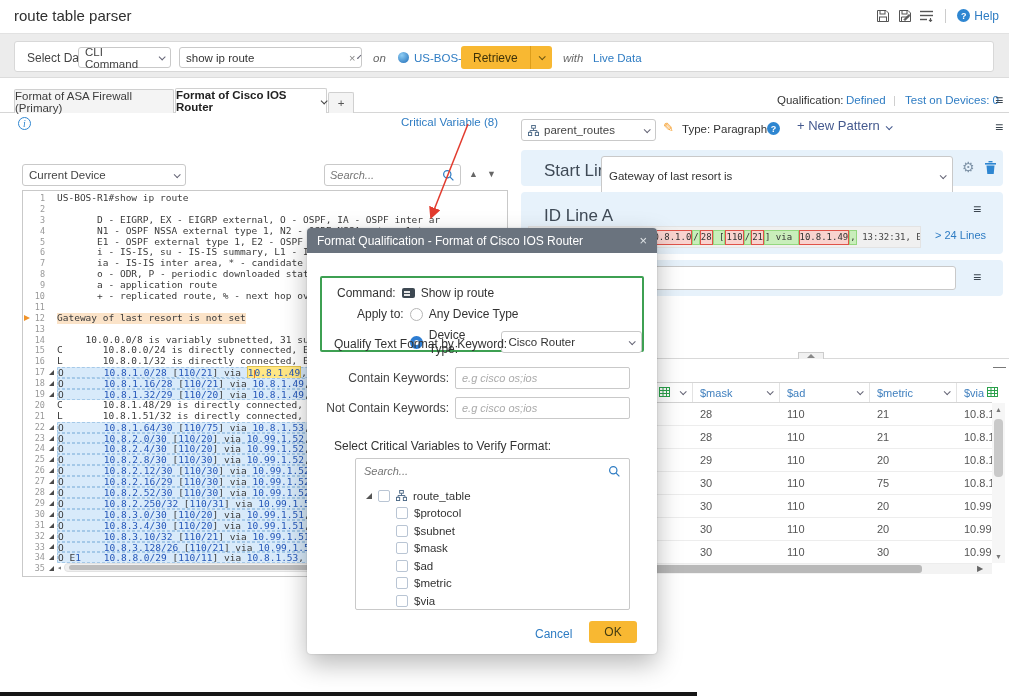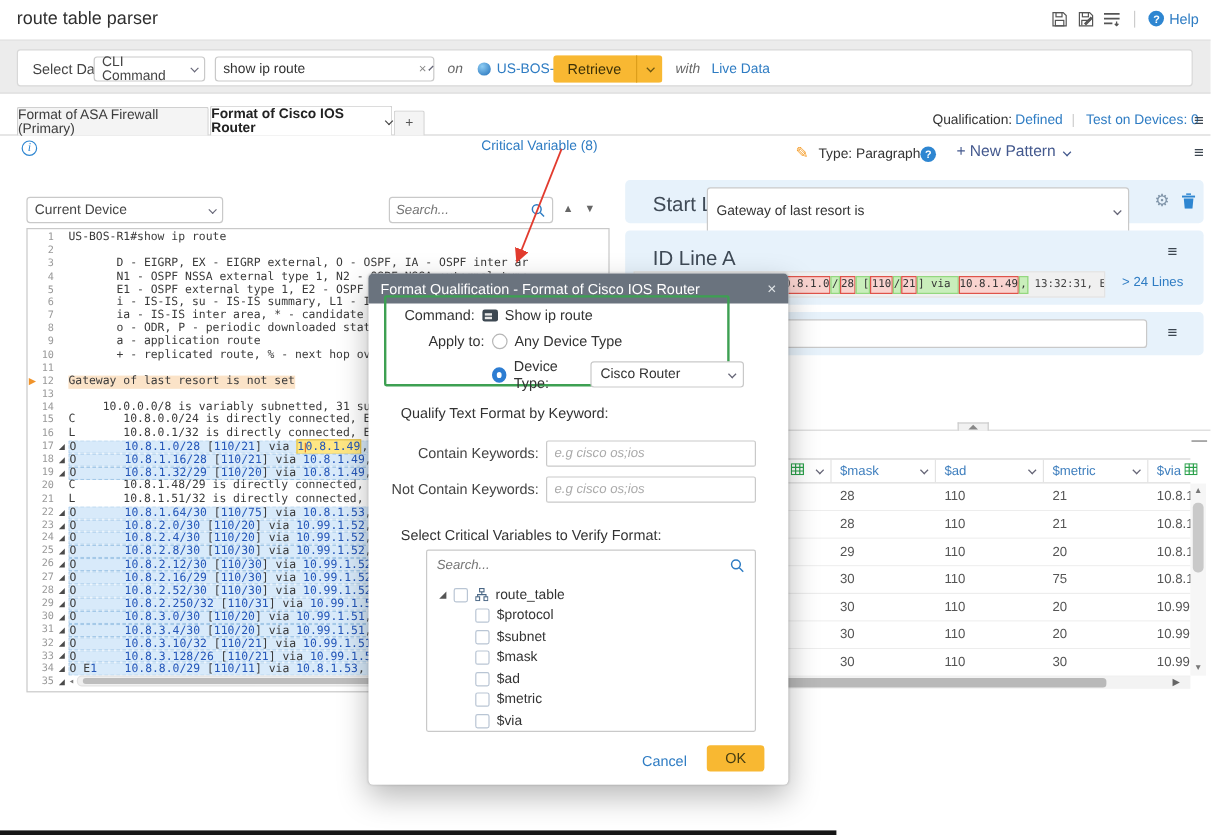--- a/index.html
+++ b/index.html
@@ -104,21 +104,21 @@
   .vscroll .ar.dn { position:absolute; bottom:0; }
   .hscroll2 { position:absolute; left:522px; top:564px; width:470px; height:10px; background:#f3f3f3; }
   .hscroll2 .thumb { position:absolute; left:18px; top:1px; width:382px; height:8px; background:#b9b9b9; border-radius:3px; }
   .rarrow { position:absolute; left:977px; top:564px; font-size:8px; color:#666; cursor:pointer; }
 
   
   .modal { position:absolute; left:307px; top:228px; width:350px; height:426px; background:#fff; border-radius:4px; box-shadow:0 10px 26px rgba(0,0,0,.28), 0 0 2px rgba(0,0,0,.2); z-index:50; }
   .m-head { height:25px; background:#6a737e; border-radius:4px 4px 0 0; display:flex; align-items:center; padding:0 10px; }
   .m-title { color:#fff; font-size:12px; flex:1; }
   .m-close { color:#dfe3e6; font-size:13px; cursor:pointer; }
-  .greenbox { position:absolute; left:13px; top:18px; width:288px; height:76px; border:2px solid #3da052; border-radius:2px; }
+  .greenbox { position:absolute; left:13px; top:48px; width:324px; height:76px; border:2px solid #3da052; border-radius:2px; }
   .m-lbl { font-size:12px; color:#333; }
   .cli-ico { display:inline-block; width:13px; height:10px; background:#3d4852; border-radius:2px; position:relative; vertical-align:-1px; }
   .cli-ico::after { content:""; position:absolute; left:2px; top:3px; width:6px; height:1.5px; background:#e8e8e8; box-shadow:0 3px 0 #e8e8e8; }
   .radio { width:13px; height:13px; border-radius:50%; border:1px solid #b6b6b6; background:#fff; cursor:pointer; }
   .radio.sel { border:4px solid #2d7dd2; }
   .m-row { position:absolute; display:flex; align-items:center; gap:6px; }
   .m-input { position:absolute; height:22px; border:1px solid #c9c9c9; border-radius:2px; background:#fff; font-size:11px; font-style:italic; color:#555; padding:0 6px; outline:none; font-family:"Liberation Sans",sans-serif; }
   .m-input::placeholder { color:#aaa; }
   .r-lbl { position:absolute; text-align:right; font-size:12px; color:#444; }
   .listbox { position:absolute; left:48px; top:230px; width:275px; height:152px; border:1px solid #c9c9c9; border-radius:2px; background:#fff; overflow:hidden; }
@@ -276,31 +276,43 @@
         <div class="crow"><span class="ln">29</span><span class="mk"><span class="tri-dr"></span></span><span class="ct match">O       <span class="cnum">10.8.2.250/32</span> [<span class="cnum">110/31</span>] via <span class="cnum">10.99.1.52</span>, <span class="cnum">1</span>d<span class="cnum">0</span></span></div>
         <div class="crow"><span class="ln">30</span><span class="mk"><span class="tri-dr"></span></span><span class="ct match">O       <span class="cnum">10.8.3.0/30</span> [<span class="cnum">110/20</span>] via <span class="cnum">10.99.1.51</span>, <span class="cnum">1</span>d<span class="cnum">03</span>h</span></div>
         <div class="crow"><span class="ln">31</span><span class="mk"><span class="tri-dr"></span></span><span class="ct match">O       <span class="cnum">10.8.3.4/30</span> [<span class="cnum">110/20</span>] via <span class="cnum">10.99.1.51</span>, <span class="cnum">1</span>d<span class="cnum">03</span>h</span></div>
         <div class="crow"><span class="ln">32</span><span class="mk"><span class="tri-dr"></span></span><span class="ct match">O       <span class="cnum">10.8.3.10/32</span> [<span class="cnum">110/21</span>] via <span class="cnum">10.99.1.51</span>, <span class="cnum">1</span>d<span class="cnum">03</span></span></div>
         <div class="crow"><span class="ln">33</span><span class="mk"><span class="tri-dr"></span></span><span class="ct match">O       <span class="cnum">10.8.3.128/26</span> [<span class="cnum">110/21</span>] via <span class="cnum">10.99.1.51</span>, <span class="cnum">1</span>d<span class="cnum">0</span></span></div>
         <div class="crow"><span class="ln">34</span><span class="mk"><span class="tri-dr"></span></span><span class="ct match">O E<span class="cnum">1</span>    <span class="cnum">10.8.8.0/29</span> [<span class="cnum">110/11</span>] via <span class="cnum">10.8.1.53</span>, <span class="cnum">1</span>d<span class="cnum">02</span>h,</span></div>
         <div class="crow"><span class="ln">35</span><span class="mk"><span class="tri-dr"></span></span><span class="hs-left">◂</span><span class="hs-track"><span class="hs-thumb"></span></span></div>
       </div>
     </div>
 
+  <div class="selbox pb-select">
+    <span style="display:flex;align-items:center;gap:5px;">
+      <svg width="11" height="11" viewBox="0 0 12 12" fill="none" stroke="#4a6785">
+          <rect x="4" y="0.5" width="4" height="3"></rect>
+          <rect x="0.5" y="8" width="3.5" height="3.5"></rect>
+          <rect x="8" y="8" width="3.5" height="3.5"></rect>
+          <path d="M6 3.5v2.5M2.2 8V6h7.6v2"></path>
+        </svg>
+      <span>parent_routes</span>
+    </span>
+      <span class="chev"></span>
+  </div>
   <div class="pencil">✎</div>
   <div class="type-lbl">Type: Paragraph</div>
   <div class="q-ico qcirc" style="width:13px;height:13px;">?</div>
   <div class="newpat">
     <span>+ New Pattern</span><span class="chev" style="border-color:#44598e;"></span>
   </div>
   <div class="menu-ico" style="left:995px;top:120px;">≡</div>
 
   <div class="blk" style="top:150px;height:36px;">
     <span class="blk-lbl" style="left:23px;top:11px;">Start Line:</span>
-    <div class="combo" style="left:68px;top:6px;width:352px;height:40px;">
+    <div class="combo" style="left:80px;top:6px;width:352px;height:40px;">
       <span>Gateway of last resort is</span>
         <span class="chev"></span>
     </div>
     <span class="gear" style="left:441px;top:10px;">⚙</span>
     <span style="position:absolute;left:464px;top:11px;cursor:pointer;">
       <svg width="11" height="13" viewBox="0 0 11 13" fill="#2e86d1">
           <rect x="0" y="2" width="11" height="1.6"></rect>
           <rect x="3.5" y="0" width="4" height="1.4"></rect>
           <path d="M1.5 4.5h8L8.7 13H2.3z"></path>
         </svg>

